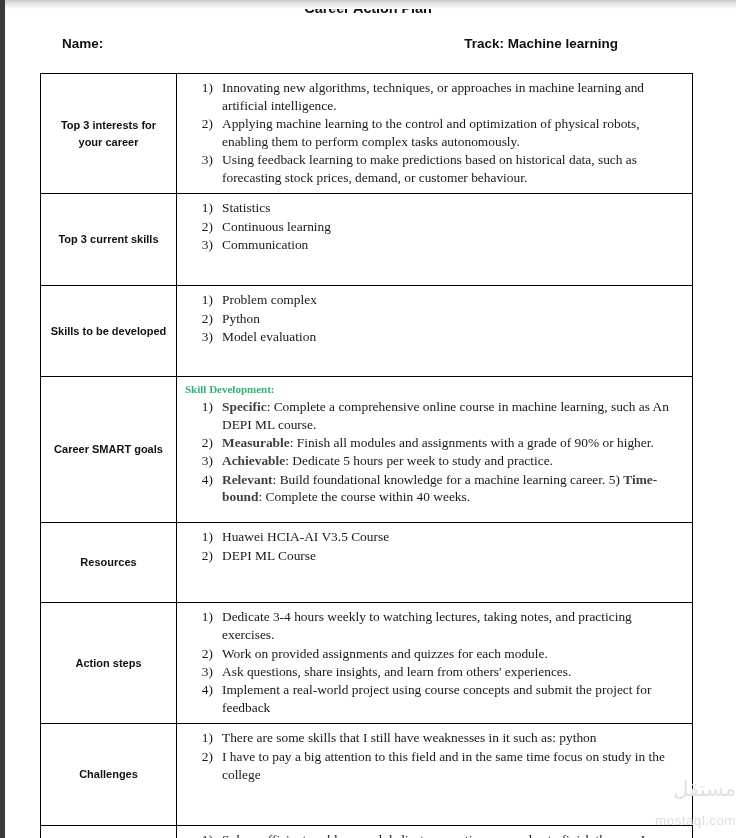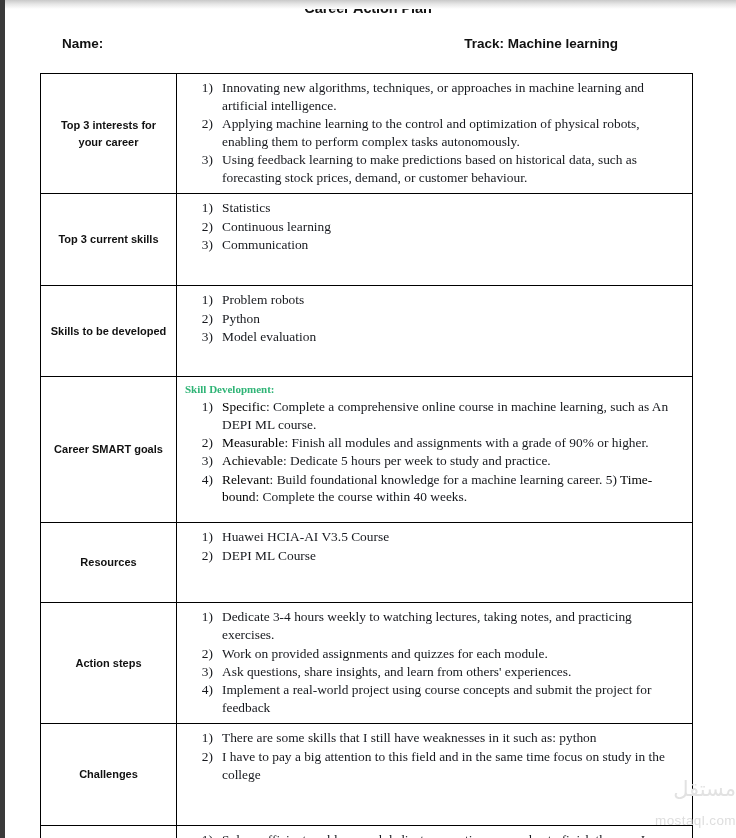--- a/index.html
+++ b/index.html
@@ -121,22 +121,22 @@
 
   .smart-heading {
     color: #2fb476;
     font-weight: bold;
     font-family: "Liberation Serif", serif;
     font-size: 11px;
     margin: 0 0 1px 0;
     line-height: 1.3;
   }
   .smart-key {
-    color: #000000;
-    font-weight: normal;
+    color: #404040;
+    font-weight: bold;
   }
 
   
   tr.r-interests td { height: 100px; }
   tr.r-current   td { height: 80px; }
   tr.r-todev     td { height: 79px; }
   tr.r-smart     td { height: 134px; }
   tr.r-res       td { height: 68px; }
   tr.r-action    td { height: 105px; }
   tr.r-chal      td { height: 90px; }
@@ -223,21 +223,21 @@
           </ol>
         </td>
       </tr>
 
       <tr class="r-todev">
         <td class="label-cell">Skills to be developed</td>
         <td class="content-cell">
           <ol class="numlist">
             <li>
                 <span class="marker">1)</span>
-                <span class="itxt">Problem robots</span>
+                <span class="itxt">Problem complex</span>
               </li>
             <li>
                 <span class="marker">2)</span>
                 <span class="itxt">Python</span>
               </li>
             <li>
                 <span class="marker">3)</span>
                 <span class="itxt">Model evaluation</span>
               </li>
           </ol>

